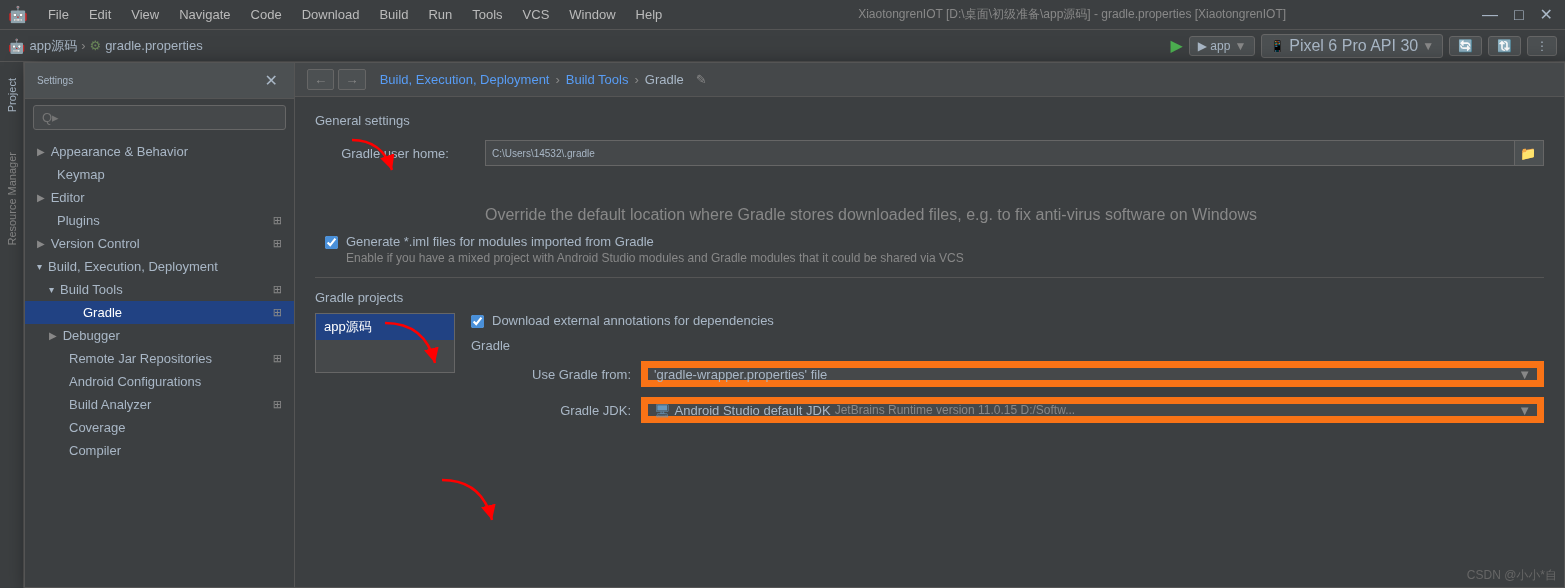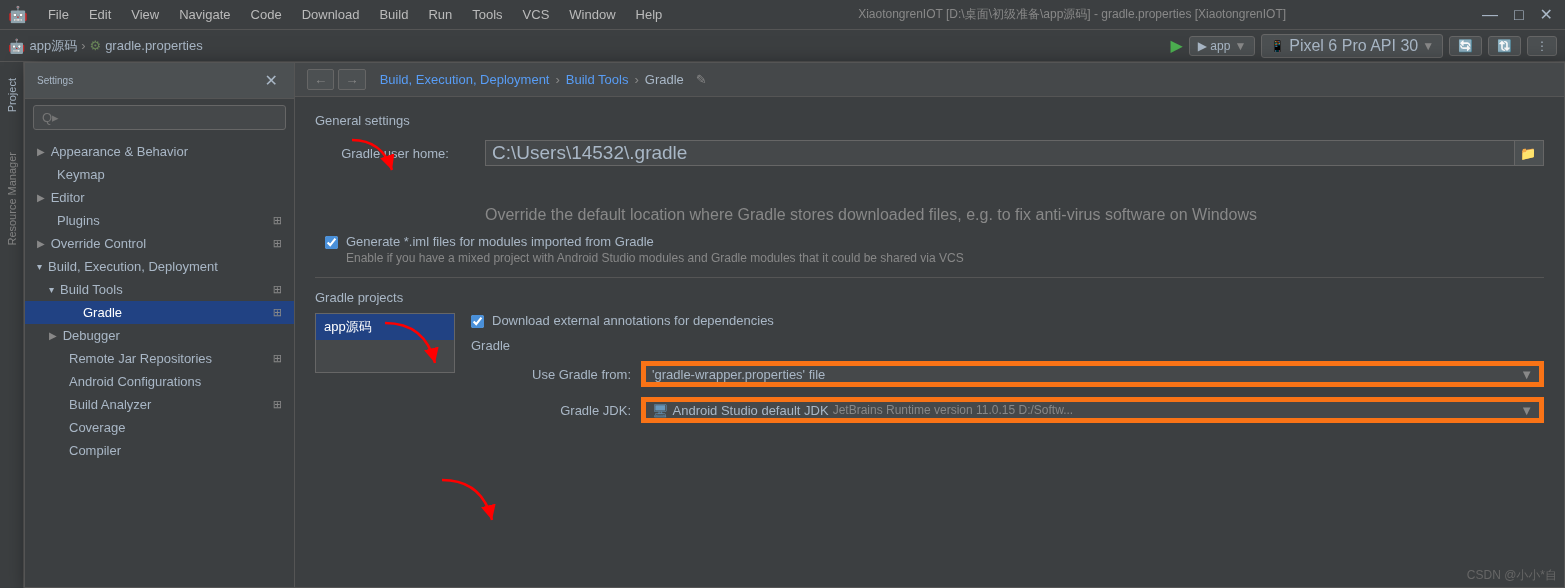--- a/index.html
+++ b/index.html
@@ -256,21 +256,21 @@
       color: #a9b7c6;
       font-size: 13px;
       flex-shrink: 0;
     }
     .form-input {
       flex: 1;
       background: #45484a;
       border: 1px solid #666;
       color: #a9b7c6;
       padding: 3px 6px;
-      font-size: 19px;
+      font-size: 10px;
       height: 26px;
     }
     .form-input-with-btn {
       display: flex;
       flex: 1;
       gap: 0;
     }
     .input-btn {
       background: #4c5052;
       border: 1px solid #666;
@@ -359,21 +359,21 @@
     .select-label {
       width: 160px;
       text-align: right;
       color: #a9b7c6;
       font-size: 13px;
       flex-shrink: 0;
     }
     .custom-select {
       flex: 1;
       background: #45484a;
-      border: 5px solid #f97316;
+      border: 7px solid #f97316;
       color: #a9b7c6;
       padding: 3px 6px;
       font-size: 13px;
       height: 26px;
       cursor: pointer;
       display: flex;
       align-items: center;
       justify-content: space-between;
     }
 
@@ -570,21 +570,21 @@
         </div>
 
         <div class="settings-tree-item">
           <span style="display:inline-block; width:14px;"></span>
           <span>Plugins</span>
           <span class="settings-item-badge">⊞</span>
         </div>
 
         <div class="settings-tree-item">
           <span style="color:#888; font-size:10px;">▶</span>
-          <span>Override Control</span>
+          <span>Version Control</span>
           <span class="settings-item-badge">⊞</span>
         </div>
 
         <div class="settings-tree-item">
           <span style="color:#a9b7c6; font-size:10px;">▾</span>
           <span>Build, Execution, Deployment</span>
         </div>
 
         <div class="settings-tree-item" style="padding-left:24px;">
           <span style="color:#a9b7c6; font-size:10px;">▾</span>

